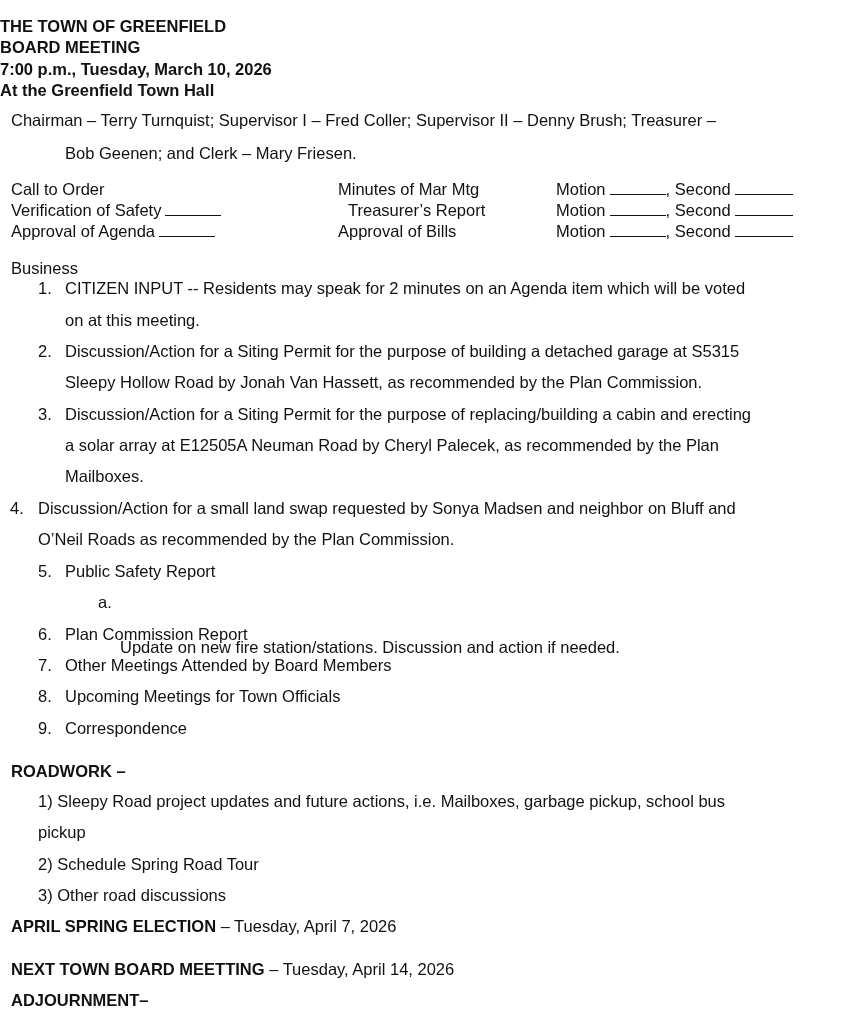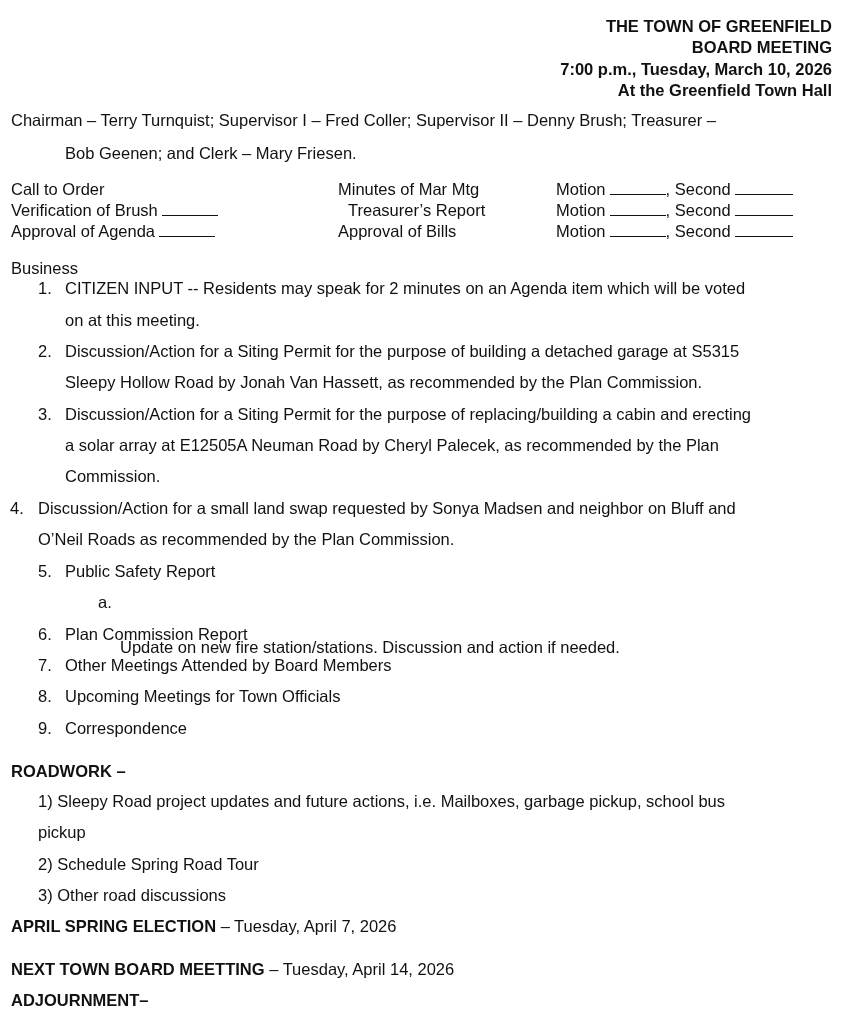--- a/index.html
+++ b/index.html
@@ -2,38 +2,38 @@
 <html><head>
   <meta charset="utf-8">
   <style>
     html, body { margin: 0; padding: 0; background: #ffffff; }
     body {
       width: 844px; height: 1024px; position: relative; overflow: hidden;
       font-family: "Liberation Sans", sans-serif; color: #111111;
       font-size: 16.5px;
     }
     .abs { position: absolute; white-space: nowrap; }
-    .hdr { left: 0; width: 832px; text-align: right; font-weight: bold; font-size: 16.5px; }
+    .hdr { left: 0; width: 832px; text-align: left; font-weight: bold; font-size: 16.5px; }
     .b { font-weight: bold; }
     .blank { display: inline-block; border-bottom: 1.2px solid #111; width: 56px; height: 1px; vertical-align: baseline; margin-left: 4px; }
     .blank.s { width: 58px; }
   </style>
 </head>
 <body>
 
 <div class="abs hdr" style="top:17px;">THE TOWN OF GREENFIELD</div>
 <div class="abs hdr" style="top:38px;">BOARD MEETING</div>
 <div class="abs hdr" style="top:60px;">7:00 p.m., Tuesday, March 10, 2026</div>
 <div class="abs hdr" style="top:81px;">At the Greenfield Town Hall</div>
 
 <div class="abs" style="left:11px; top:111px;">Chairman – Terry Turnquist; Supervisor I – Fred Coller; Supervisor II – Denny Brush; Treasurer –</div>
 <div class="abs" style="left:65px; top:144px;">Bob Geenen; and Clerk – Mary Friesen.</div>
 
 <div class="abs" style="left:11px; top:180px;"><span>Call to Order</span></div>
-<div class="abs" style="left:11px; top:201px;"><span>Verification of Brush</span><span class="blank"></span></div>
+<div class="abs" style="left:11px; top:201px;"><span>Verification of Safety</span><span class="blank"></span></div>
 <div class="abs" style="left:11px; top:222px;"><span>Approval of Agenda</span><span class="blank"></span></div>
 
 <div class="abs" style="left:338px; top:180px;">Minutes of Mar Mtg</div>
 <div class="abs" style="left:348px; top:201px;">Treasurer’s Report</div>
 <div class="abs" style="left:338px; top:222px;">Approval of Bills</div>
 
 <div class="abs" style="left:556px; top:180px;"><span>Motion</span><span class="blank"></span><span>, Second</span><span class="blank s"></span></div>
 <div class="abs" style="left:556px; top:201px;"><span>Motion</span><span class="blank"></span><span>, Second</span><span class="blank s"></span></div>
 <div class="abs" style="left:556px; top:222px;"><span>Motion</span><span class="blank"></span><span>, Second</span><span class="blank s"></span></div>
 
@@ -43,21 +43,21 @@
 <div class="abs" style="left:65px; top:279px;">CITIZEN INPUT -- Residents may speak for 2 minutes on an Agenda item which will be voted</div>
 <div class="abs" style="left:65px; top:311px;">on at this meeting.</div>
 
 <div class="abs" style="left:38px; top:342px;">2.</div>
 <div class="abs" style="left:65px; top:342px;">Discussion/Action for a Siting Permit for the purpose of building a detached garage at S5315</div>
 <div class="abs" style="left:65px; top:373px;">Sleepy Hollow Road by Jonah Van Hassett, as recommended by the Plan Commission.</div>
 
 <div class="abs" style="left:38px; top:405px;">3.</div>
 <div class="abs" style="left:65px; top:405px;">Discussion/Action for a Siting Permit for the purpose of replacing/building a cabin and erecting</div>
 <div class="abs" style="left:65px; top:436px;">a solar array at E12505A Neuman Road by Cheryl Palecek, as recommended by the Plan</div>
-<div class="abs" style="left:65px; top:467px;">Commission.</div>
+<div class="abs" style="left:65px; top:467px;">Mailboxes.</div>
 
 <div class="abs" style="left:10px; top:499px;">4.</div>
 <div class="abs" style="left:38px; top:499px;">Discussion/Action for a small land swap requested by Sonya Madsen and neighbor on Bluff and</div>
 <div class="abs" style="left:38px; top:530px;text-align:right;">O’Neil Roads as recommended by the Plan Commission.</div>
 
 <div class="abs" style="left:38px; top:562px;">5.</div>
 <div class="abs" style="left:65px; top:562px;">Public Safety Report</div>
 
 <div class="abs" style="left:98px; top:593px;">a.</div>
 <div class="abs" style="left:120px; top:593px;margin-top:45px;">Update on new fire station/stations. Discussion and action if needed.</div>

